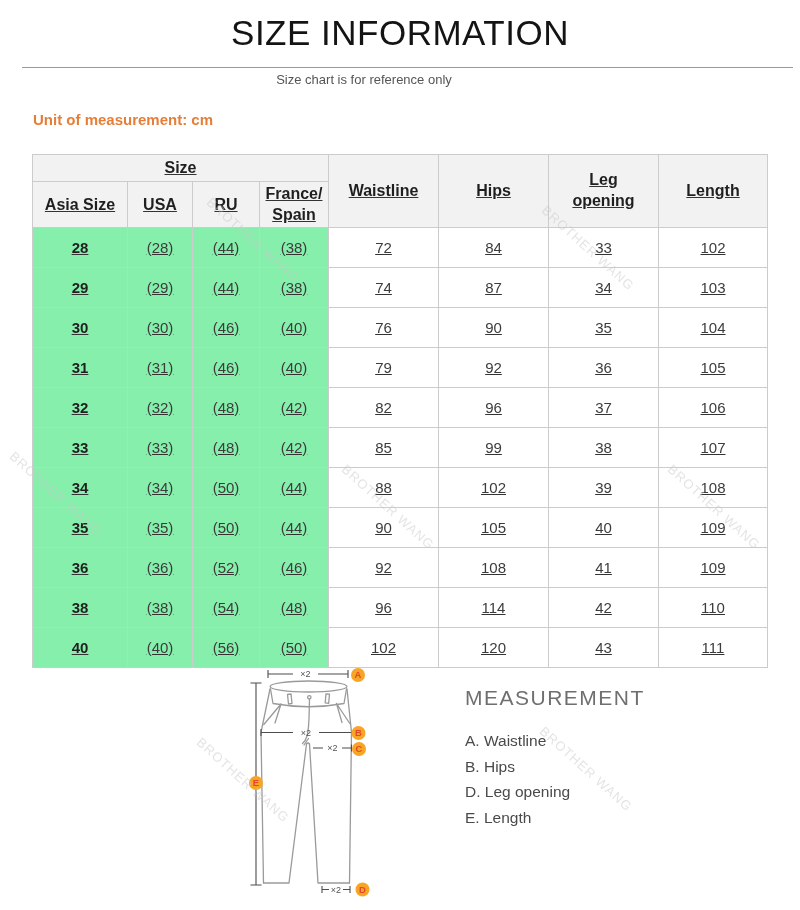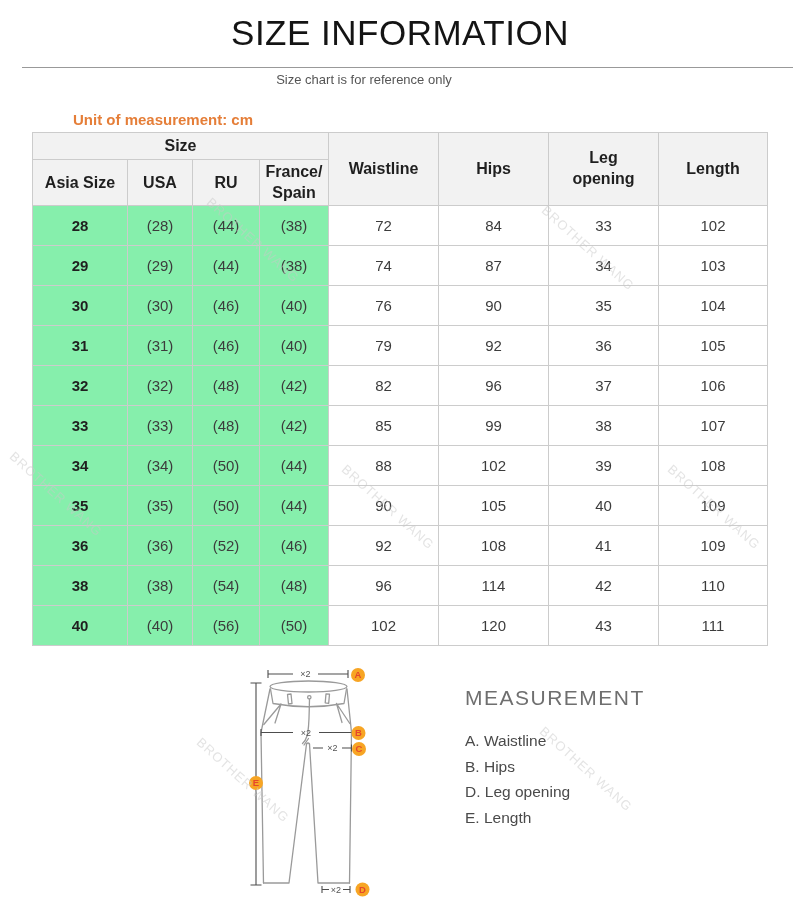--- a/index.html
+++ b/index.html
@@ -13,26 +13,26 @@
     text-align:center;font-size:35px;line-height:40px;font-weight:400;
     color:#141414;letter-spacing:.5px;
   }
   .divider{position:absolute;top:67px;left:22px;width:771px;height:1px;background:#999;}
   .subtitle{
     position:absolute;top:72px;left:0;width:728px;text-align:center;
     font-size:13px;color:#555;
   }
   .unit-note{
     position:absolute;top:111px;left:33px;
-    font-size:15px;font-weight:700;color:#E57E38;margin-left:40px;
+    font-size:15px;font-weight:700;color:#E57E38;
   }
   
   .size-table{
-    position:absolute;top:132px;left:32px;
-    border-collapse:collapse;table-layout:fixed;width:735px;
+    position:absolute;top:154px;left:32px;
+    border-collapse:collapse;table-layout:fixed;width:735px;text-decoration:underline;
   }
   .size-table th,.size-table td{
     border:1px solid #ccc;text-align:center;vertical-align:middle;
     padding:0;overflow:hidden;
   }
   .size-table th{
     background:#f2f2f2;font-size:16px;font-weight:700;color:#1f1f1f;
   }
   .size-table thead tr.r1 th{height:26px;}
   .size-table thead tr.r2 th{height:45px;}

